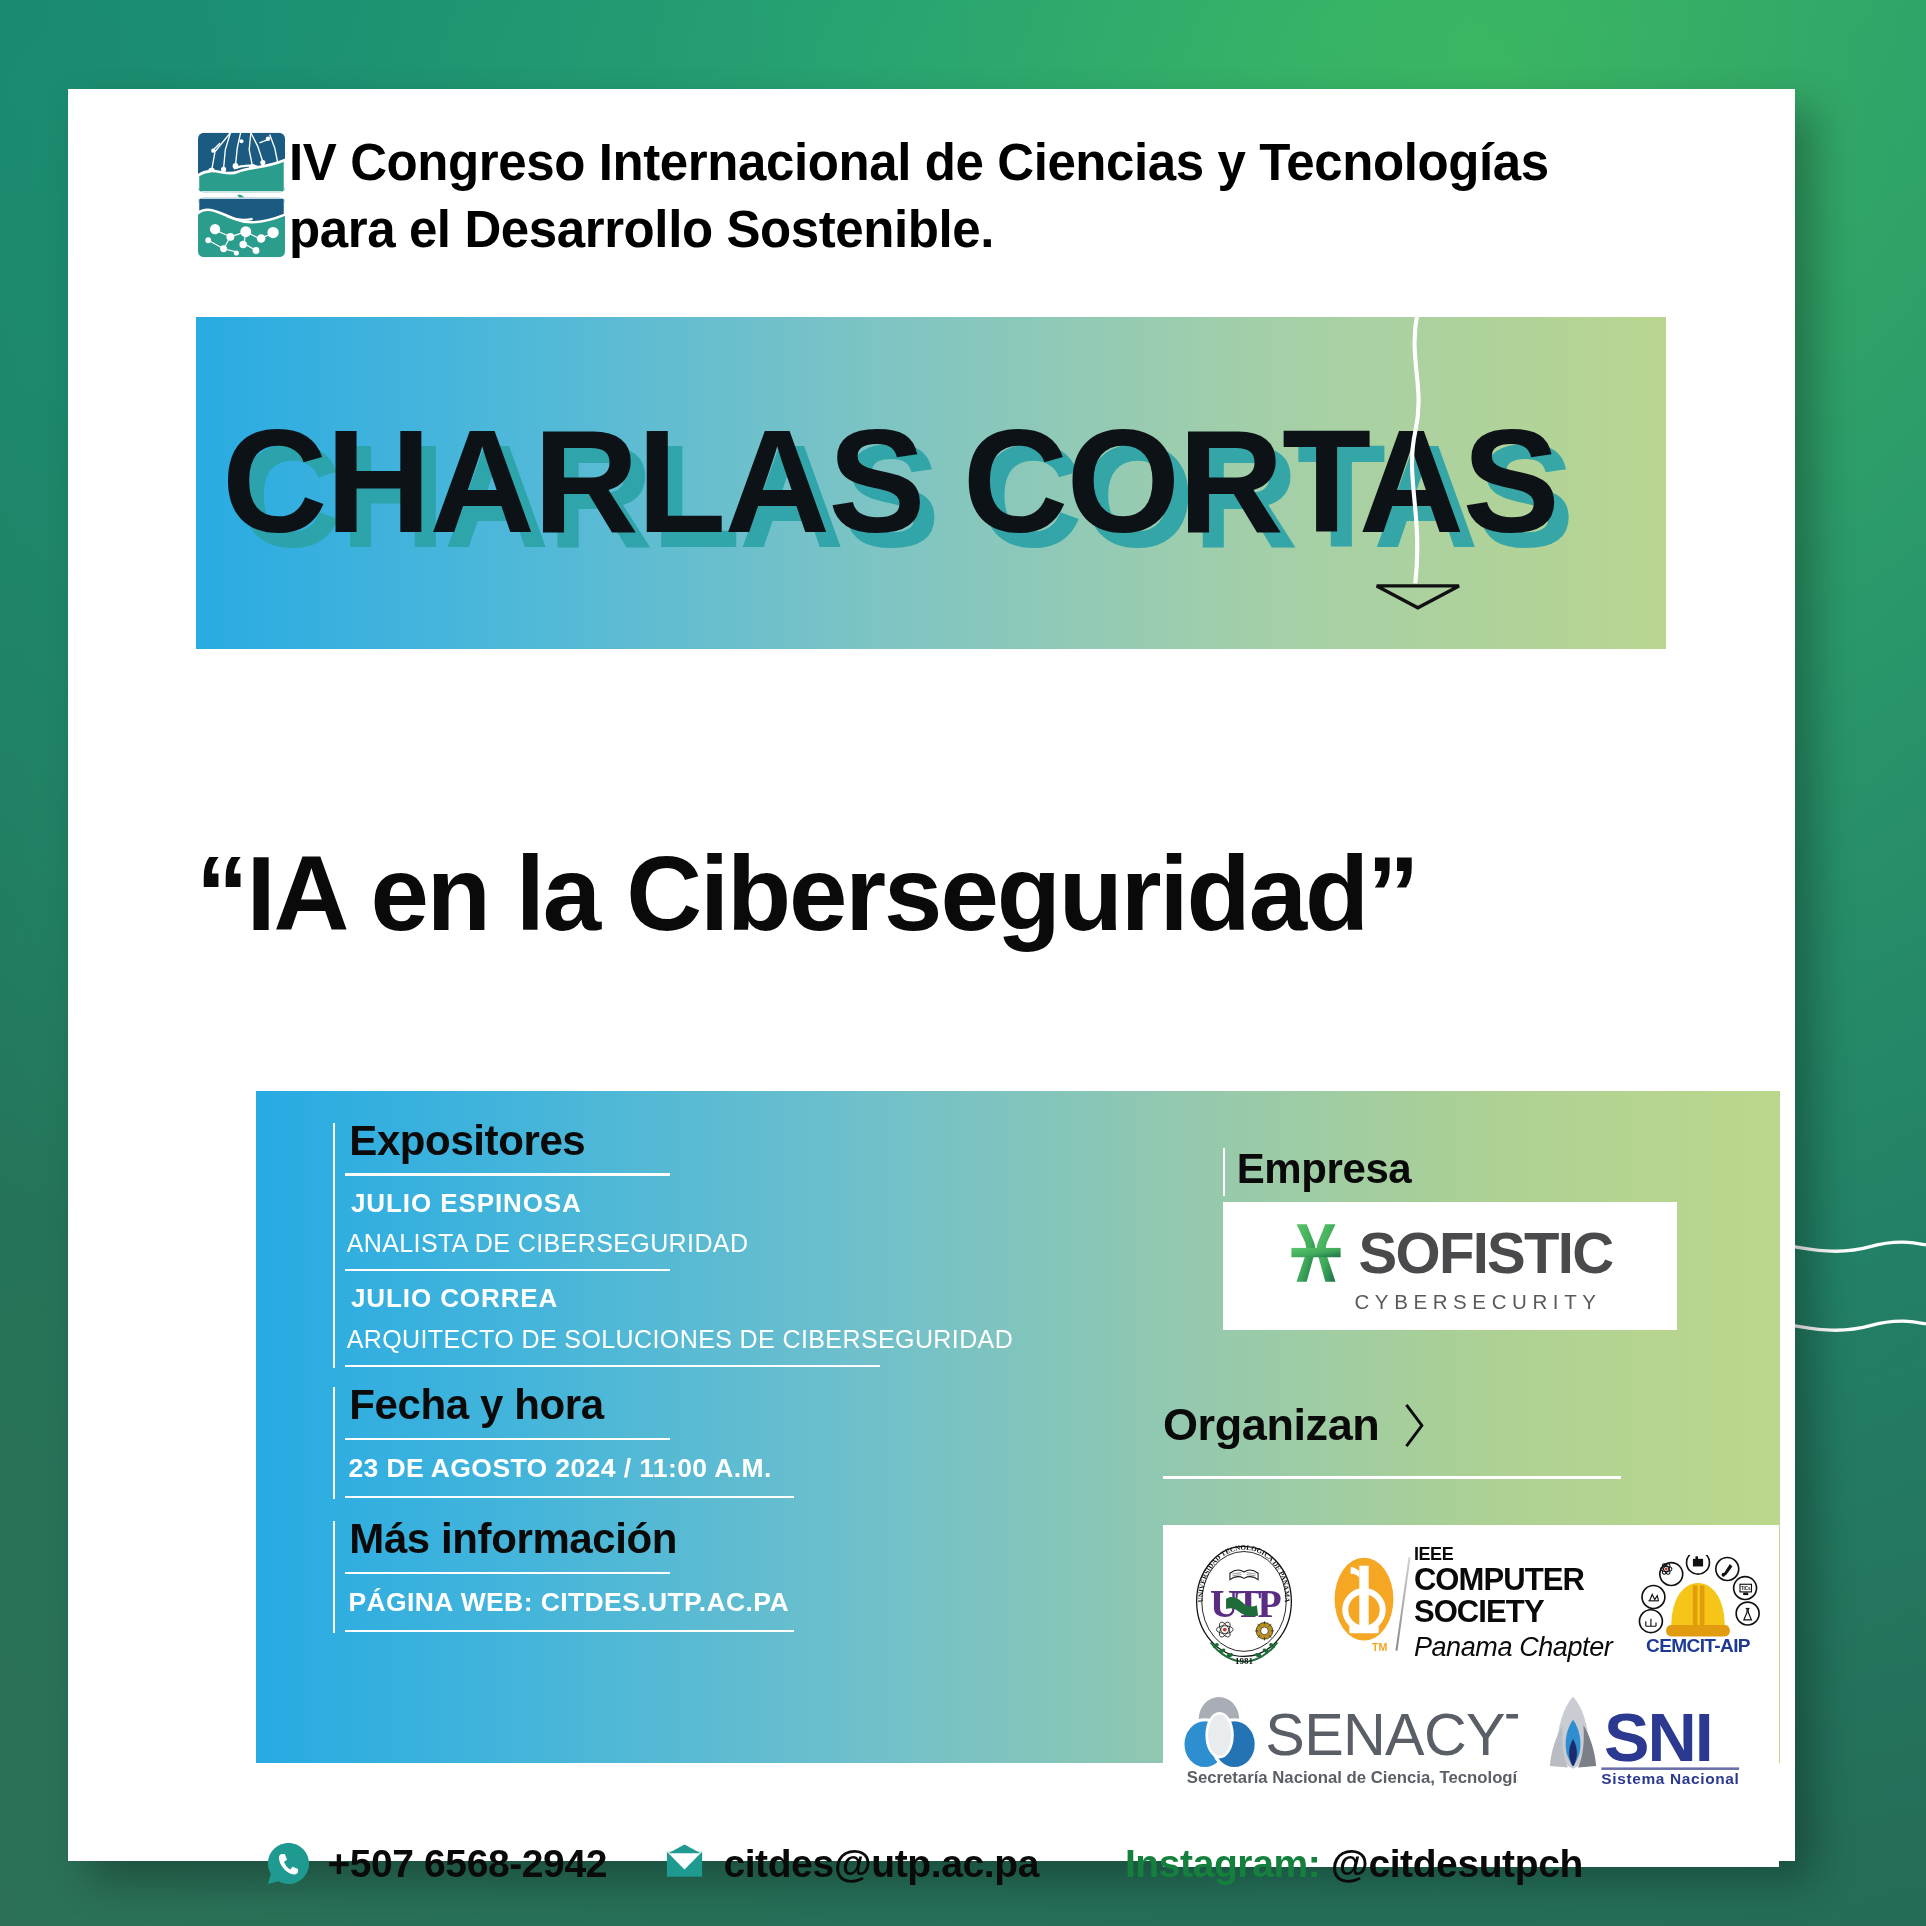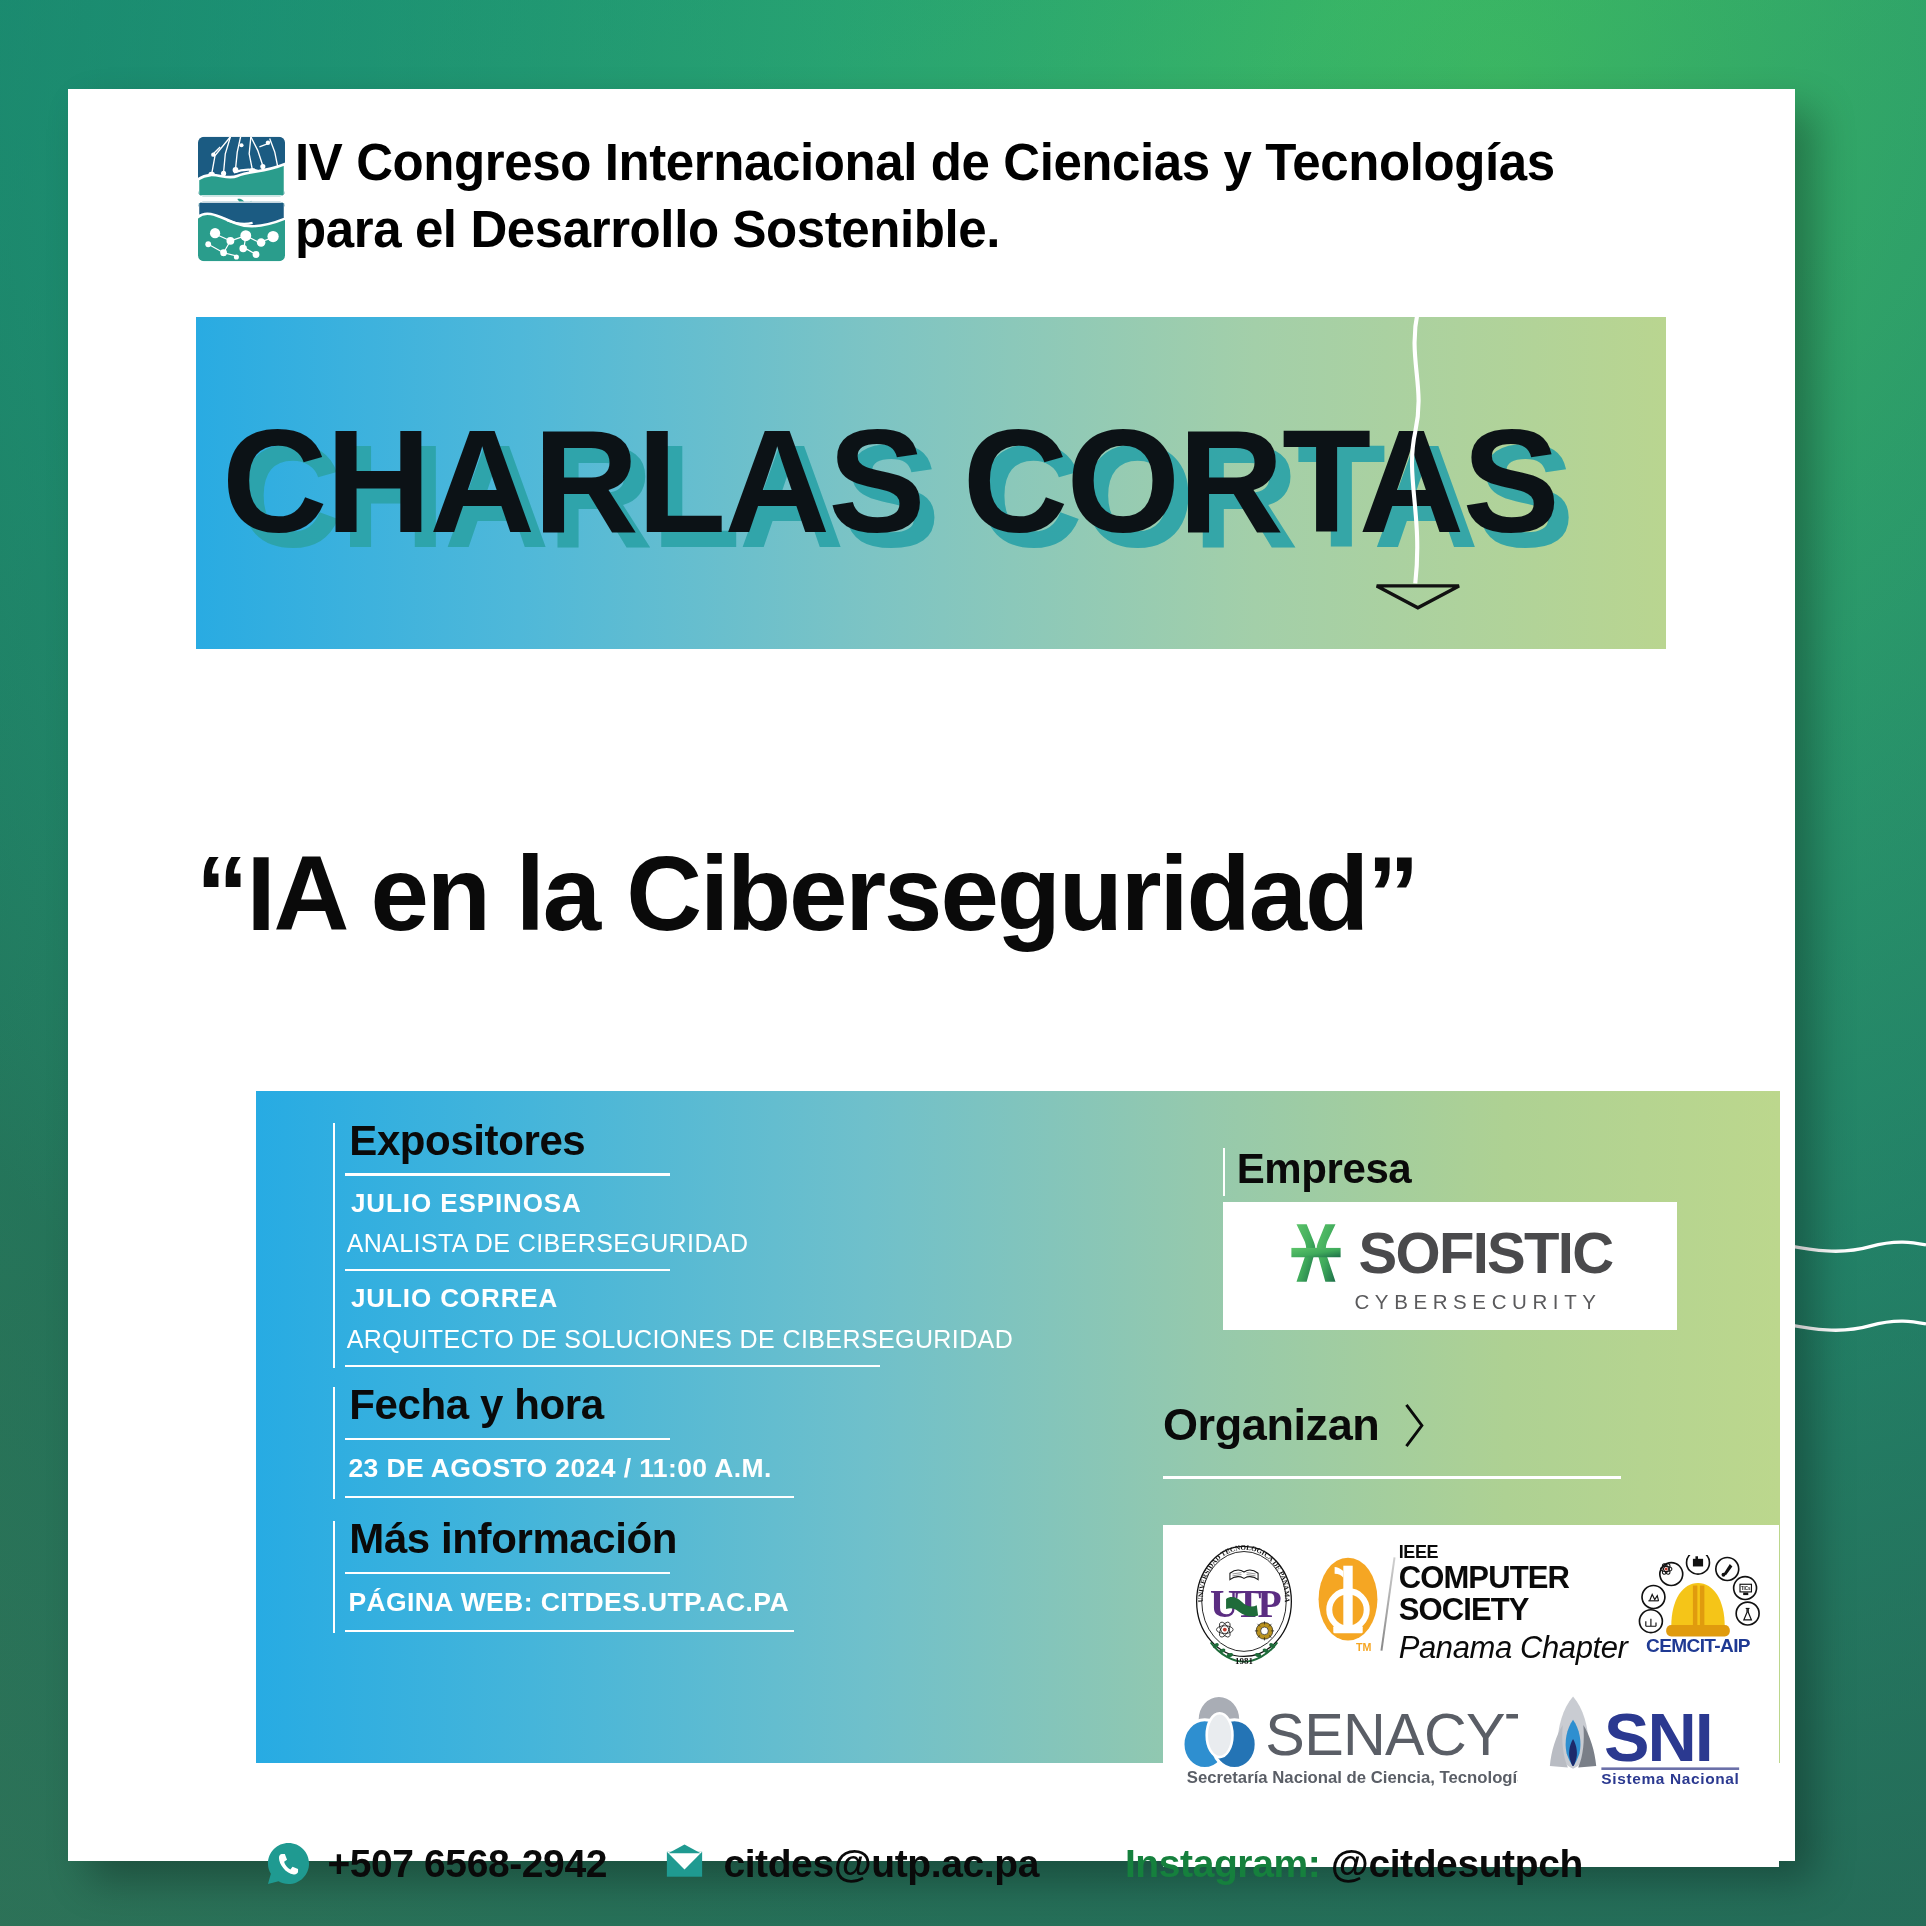--- a/index.html
+++ b/index.html
@@ -32,22 +32,22 @@
     position:absolute;
     left:68px; top:89px;
     width:1727px; height:1772px;
     background:#ffffff;
     box-shadow:19.7px 19.7px 39px rgba(0,0,0,.30);
   }
 
   
   #header {
     position:absolute; left:128px; top:38px;
-    display:flex; align-items:flex-end;
-    gap:8px;
+    display:flex; align-items:center;
+    gap:2px;
   }
   #congress-logo { width:91px; height:128px; flex:0 0 auto; }
   #congress-logo svg { display:block; width:100%; height:100%; }
   #header-text {
     font-weight:bold;
     font-size:51px;
     line-height:1.30;
     letter-spacing:-0.4px;
     color:#000;
     padding-top:3.4px;
@@ -449,21 +449,21 @@
             <rect x="43" y="22" width="14" height="92" fill="#fff"></rect>
             <path d="M43 30 C38 26 34 24 30 24 L30 34 C36 34 40 36 43 40 Z" fill="#fff"></path>
             <rect x="28" y="112" width="44" height="11" rx="2" fill="#fff"></rect>
             <text x="62" y="150" fill="#f5a623" font-family="Liberation Sans, sans-serif" font-size="16" font-weight="bold">TM</text>
           </svg>
           <div style="width:1.7px;height:94px;background:linear-gradient(#d0d0d0,#888);transform:rotate(8deg)"></div>
           <div style="padding-left:6px">
             <div style="font-size:18px;font-weight:bold;color:#0a0a0a;letter-spacing:-0.4px;line-height:1.04">IEEE</div>
             <div style="font-size:31px;font-weight:bold;color:#0a0a0a;letter-spacing:-0.9px;line-height:1.04">COMPUTER</div>
             <div style="font-size:31px;font-weight:bold;color:#0a0a0a;letter-spacing:-0.9px;line-height:1.04">SOCIETY</div>
-            <div style="font-size:31px;font-style:italic;color:#0a0a0a;letter-spacing:-0.4px;line-height:1.2;margin-top:2.6px">Panama Chapter</div>
+            <div style="font-size:27px;font-style:italic;color:#0a0a0a;letter-spacing:-0.4px;line-height:1.2;margin-top:2.6px">Panama Chapter</div>
           </div>
         </div>
 
         <div style="display:flex;flex-direction:column;align-items:center">
           <svg class="logo-svg" width="128" height="98" viewBox="0 0 200 154">
             <g fill="none" stroke="#111" stroke-width="2.6">
               <circle cx="100" cy="12" r="18"></circle>
                 <circle cx="146" cy="22" r="18"></circle>
               <circle cx="58" cy="30" r="18"></circle>
                 <circle cx="174" cy="52" r="18"></circle>

